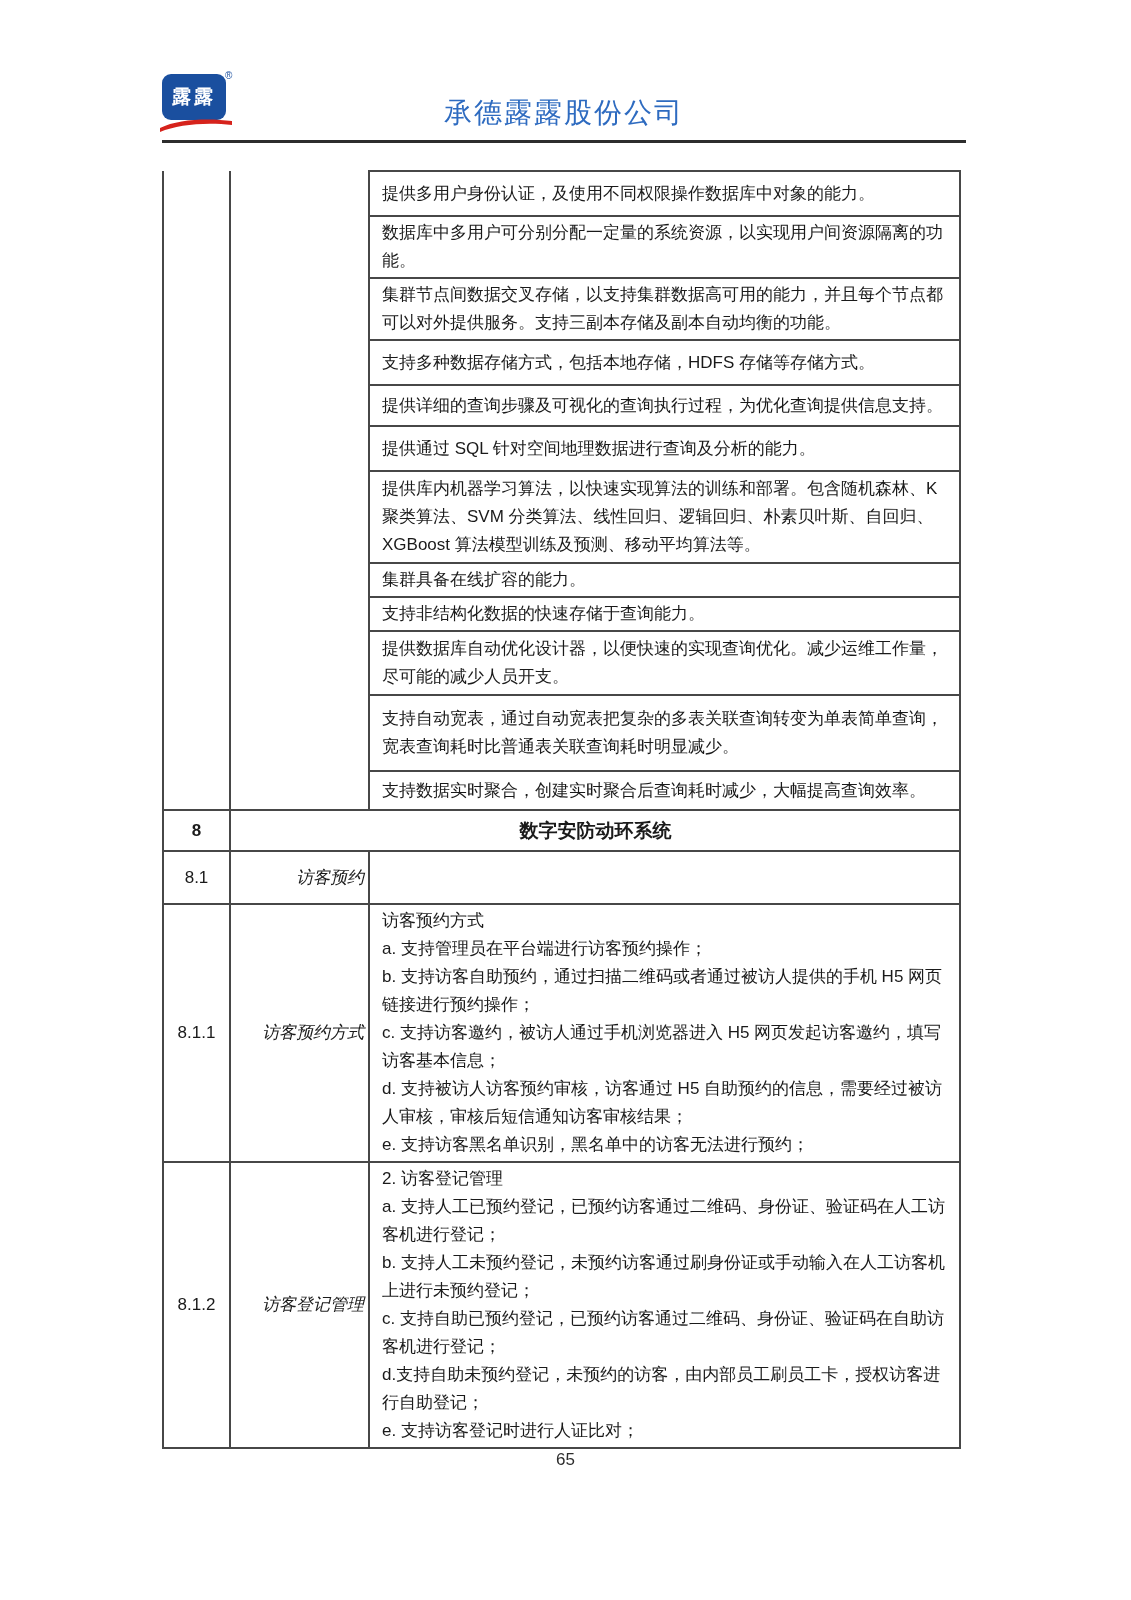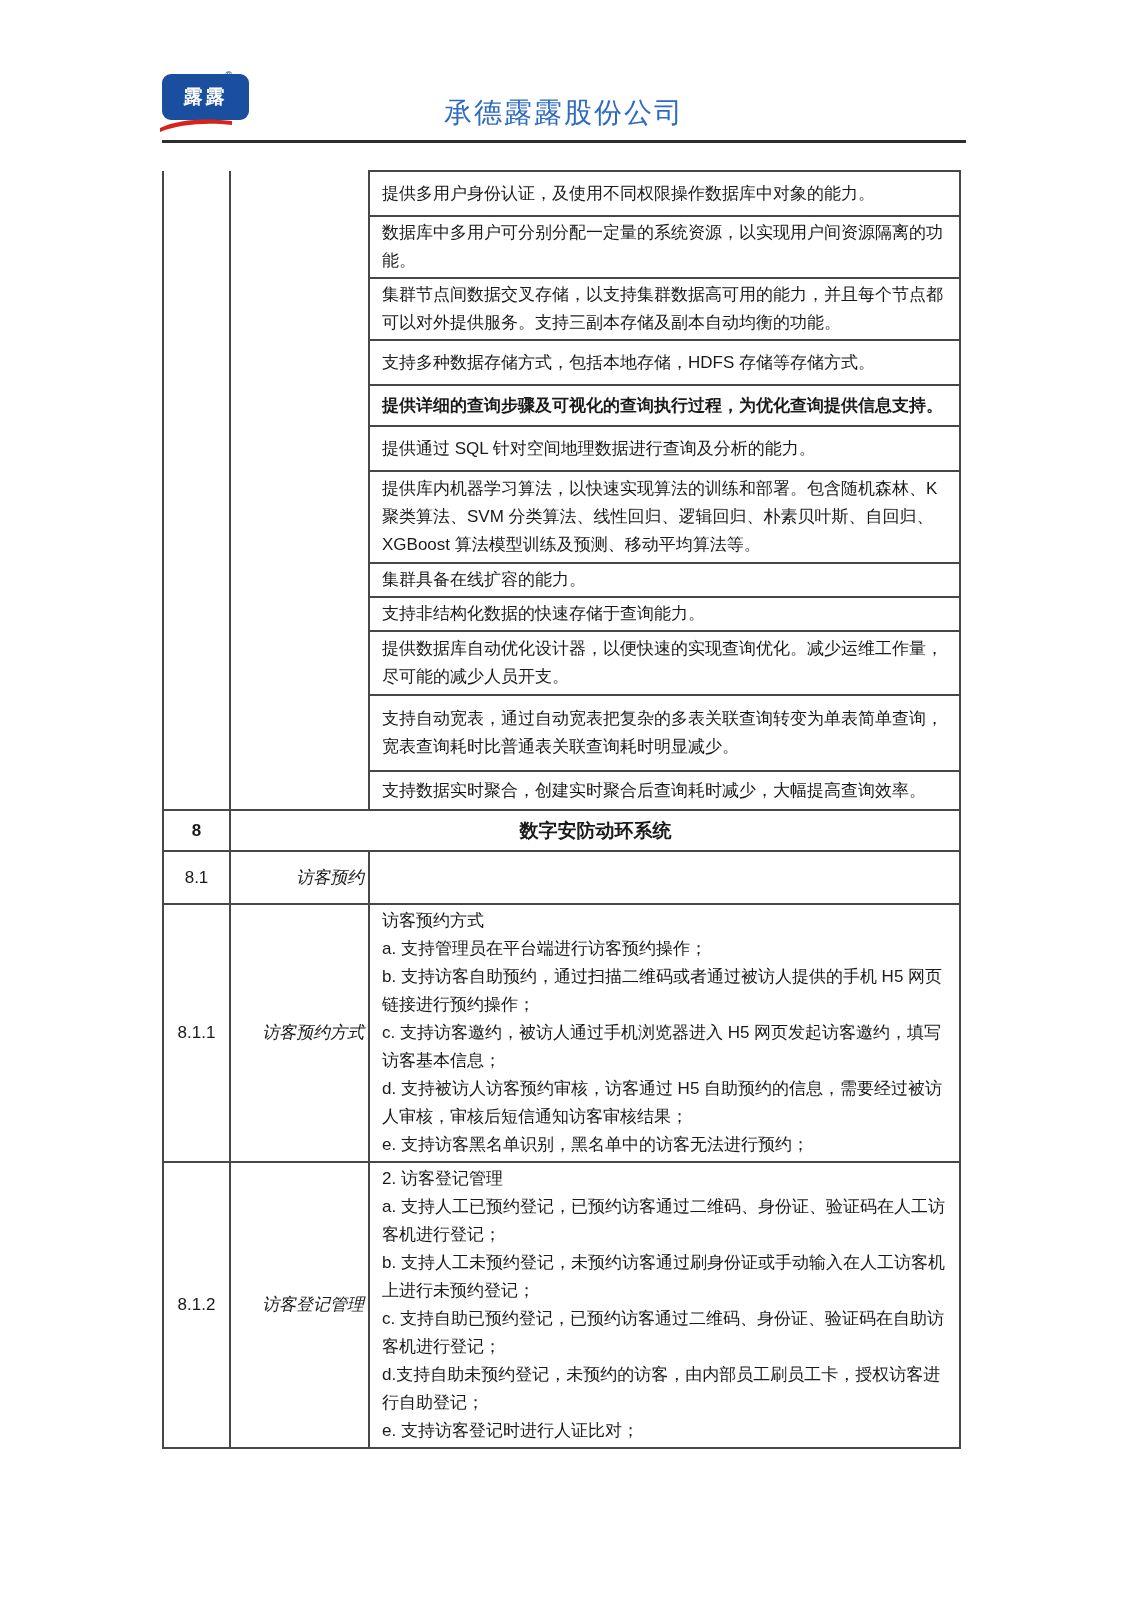--- a/index.html
+++ b/index.html
@@ -17,21 +17,21 @@
   .page{position:relative;width:1131px;height:1600px;overflow:hidden;background:#fff;}
 
   
   .company-name{
     position:absolute;left:162px;top:94px;width:804px;text-align:center;
     font-size:28px;font-weight:normal;color:var(--brand-blue);letter-spacing:2px;
   }
   .header-rule{position:absolute;left:162px;top:140px;width:804px;height:3px;background:#2d2d2d;}
   .logo{position:absolute;left:162px;top:74px;width:78px;height:60px;}
   .logo-box{
-    position:absolute;left:0;top:0;width:87px;height:46px;background:var(--logo-blue);
+    position:absolute;left:0;top:0;width:64px;height:46px;background:var(--logo-blue);
     border-radius:9px;display:flex;align-items:center;justify-content:center;
   }
   .logo-chars{color:#ffffff;font-size:19px;font-weight:bold;letter-spacing:3px;font-family:"Liberation Serif", serif;}
   .logo-reg{position:absolute;left:63px;top:-4px;font-size:10px;color:var(--logo-blue);}
   .logo-swoosh{position:absolute;left:-2px;top:42px;width:72px;height:16px;}
   .logo-swoosh path{fill:var(--swoosh-red);}
 
   
   table.req-table{
     position:absolute;left:162px;top:170px;width:797px;
@@ -89,21 +89,21 @@
         </tr>
         <tr style="height: 60px;">
           <td class="c3">数据库中多用户可分别分配一定量的系统资源，以实现用户间资源隔离的功能。</td>
         </tr>
         <tr style="height: 47px; margin-top: 24px;">
           <td class="c3">集群节点间数据交叉存储，以支持集群数据高可用的能力，并且每个节点都可以对外提供服务。支持三副本存储及副本自动均衡的功能。</td>
         </tr>
         <tr style="height: 45px;">
           <td class="c3">支持多种数据存储方式，包括本地存储，HDFS 存储等存储方式。</td>
         </tr>
-        <tr style="height: 41px; font-weight: bold;">
+        <tr style="height: 41px;">
           <td class="c3">提供详细的查询步骤及可视化的查询执行过程，为优化查询提供信息支持。</td>
         </tr>
         <tr style="height: 45px;">
           <td class="c3">提供通过 SQL 针对空间地理数据进行查询及分析的能力。</td>
         </tr>
         <tr style="height: 92px;">
           <td class="c3">提供库内机器学习算法，以快速实现算法的训练和部署。包含随机森林、K 聚类算法、SVM 分类算法、线性回归、逻辑回归、朴素贝叶斯、自回归、XGBoost 算法模型训练及预测、移动平均算法等。</td>
         </tr>
         <tr style="height: 30px;">
           <td class="c3">集群具备在线扩容的能力。</td>
@@ -147,13 +147,14 @@
         <td class="c3 multiline">2. 访客登记管理
 a. 支持人工已预约登记，已预约访客通过二维码、身份证、验证码在人工访客机进行登记；
 b. 支持人工未预约登记，未预约访客通过刷身份证或手动输入在人工访客机上进行未预约登记；
 c. 支持自助已预约登记，已预约访客通过二维码、身份证、验证码在自助访客机进行登记；
 d.支持自助未预约登记，未预约的访客，由内部员工刷员工卡，授权访客进行自助登记；
 e. 支持访客登记时进行人证比对；</td>
       </tr>
     </tbody>
   </table>
 
+  <div class="page-number">65</div>
 </div>
 
 </body></html>

